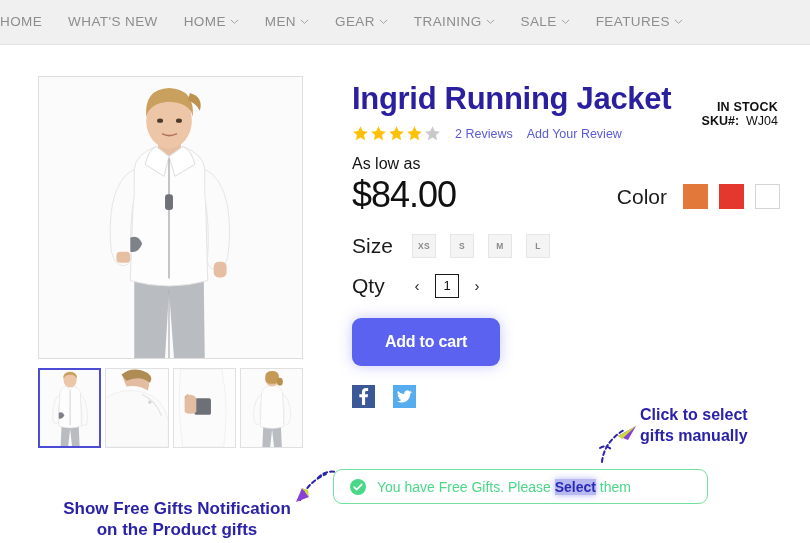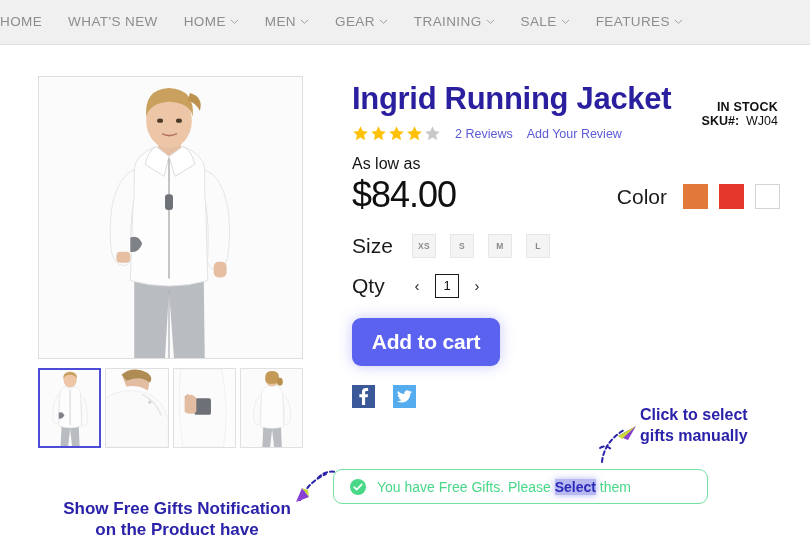--- a/index.html
+++ b/index.html
@@ -90,21 +90,21 @@
   .qstep { font-size:15px; color:#222; cursor:pointer; width:10px; text-align:center; }
   .qbox {
     width:24px; height:24px; border:1.5px solid #1a1a1a; background:#fff;
     display:flex; align-items:center; justify-content:center;
     font-size:13px; color:#111; cursor:text;
   }
 
   
   .atc {
     margin-top:20px; width:148px; height:48px; border:none; border-radius:9px;
-    background:#5b62f0; color:#fff; font-size:21px; font-weight:700;
+    background:#5b62f0; color:#fff; font-size:16px; font-weight:700;
     font-family:"Liberation Sans", sans-serif; letter-spacing:-0.2px;
     cursor:pointer; box-shadow:0 0 14px rgba(91,98,240,0.34);
   }
 
   
   .social { display:flex; gap:18px; margin-top:19px; }
   .sbtn { width:23px; height:23px; display:flex; align-items:center; justify-content:center; cursor:pointer; }
   .sbtn.fb { background:#3b5998; }
   .sbtn.tw { background:#55acee; }
 
@@ -353,21 +353,21 @@
       <svg width="16" height="16" viewBox="0 0 18 18">
           <circle cx="9" cy="9" r="9" fill="#49d888"></circle>
           <path d="M4.7 9.2 L7.5 12 L13.2 6.1" stroke="#fff" stroke-width="1.8" fill="none" stroke-linecap="round" stroke-linejoin="round"></path>
         </svg>
     </span>
     <span class="notif-text"><span>You have Free Gifts. Please </span><span class="sel">Select</span><span> them</span></span>
   </div>
 
   <div class="anno anno-left">
     <div>Show Free Gifts Notification</div>
-    <div>on the Product have</div>
+    <div>on the Product gifts</div>
   </div>
 
   <div class="anno anno-right">
     <div>Click to select</div>
     <div>gifts manually</div>
   </div>
 
   <svg class="arrow-svg" style="left:292px; top:468px;" width="52" height="40" viewBox="0 0 52 40">
     <path d="M8 32 Q16 14 34 6" stroke="#2a22a8" stroke-width="2" fill="none" stroke-dasharray="4 3" stroke-linecap="round"></path>
     <path d="M26 10 Q33 2 44 4" stroke="#2a22a8" stroke-width="2" fill="none" stroke-dasharray="4 3" stroke-linecap="round"></path>

